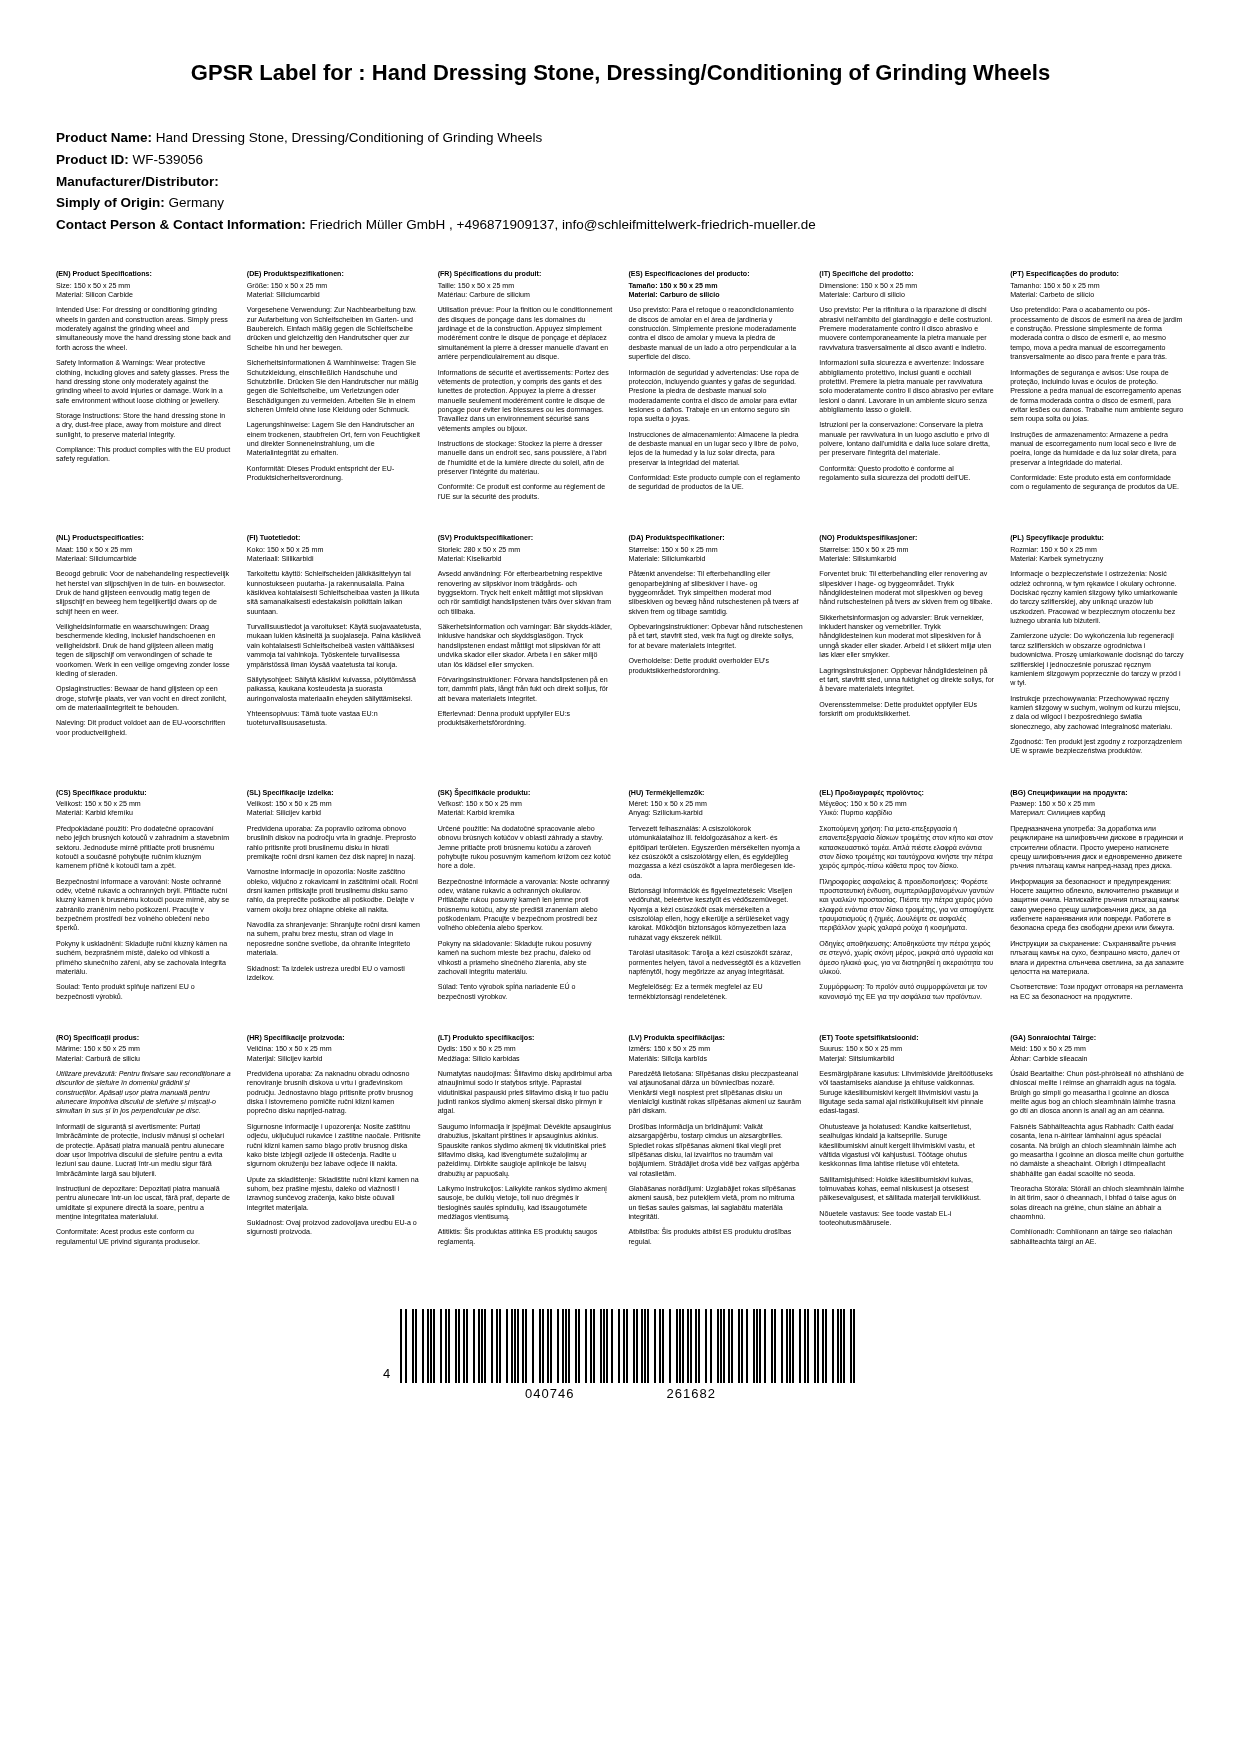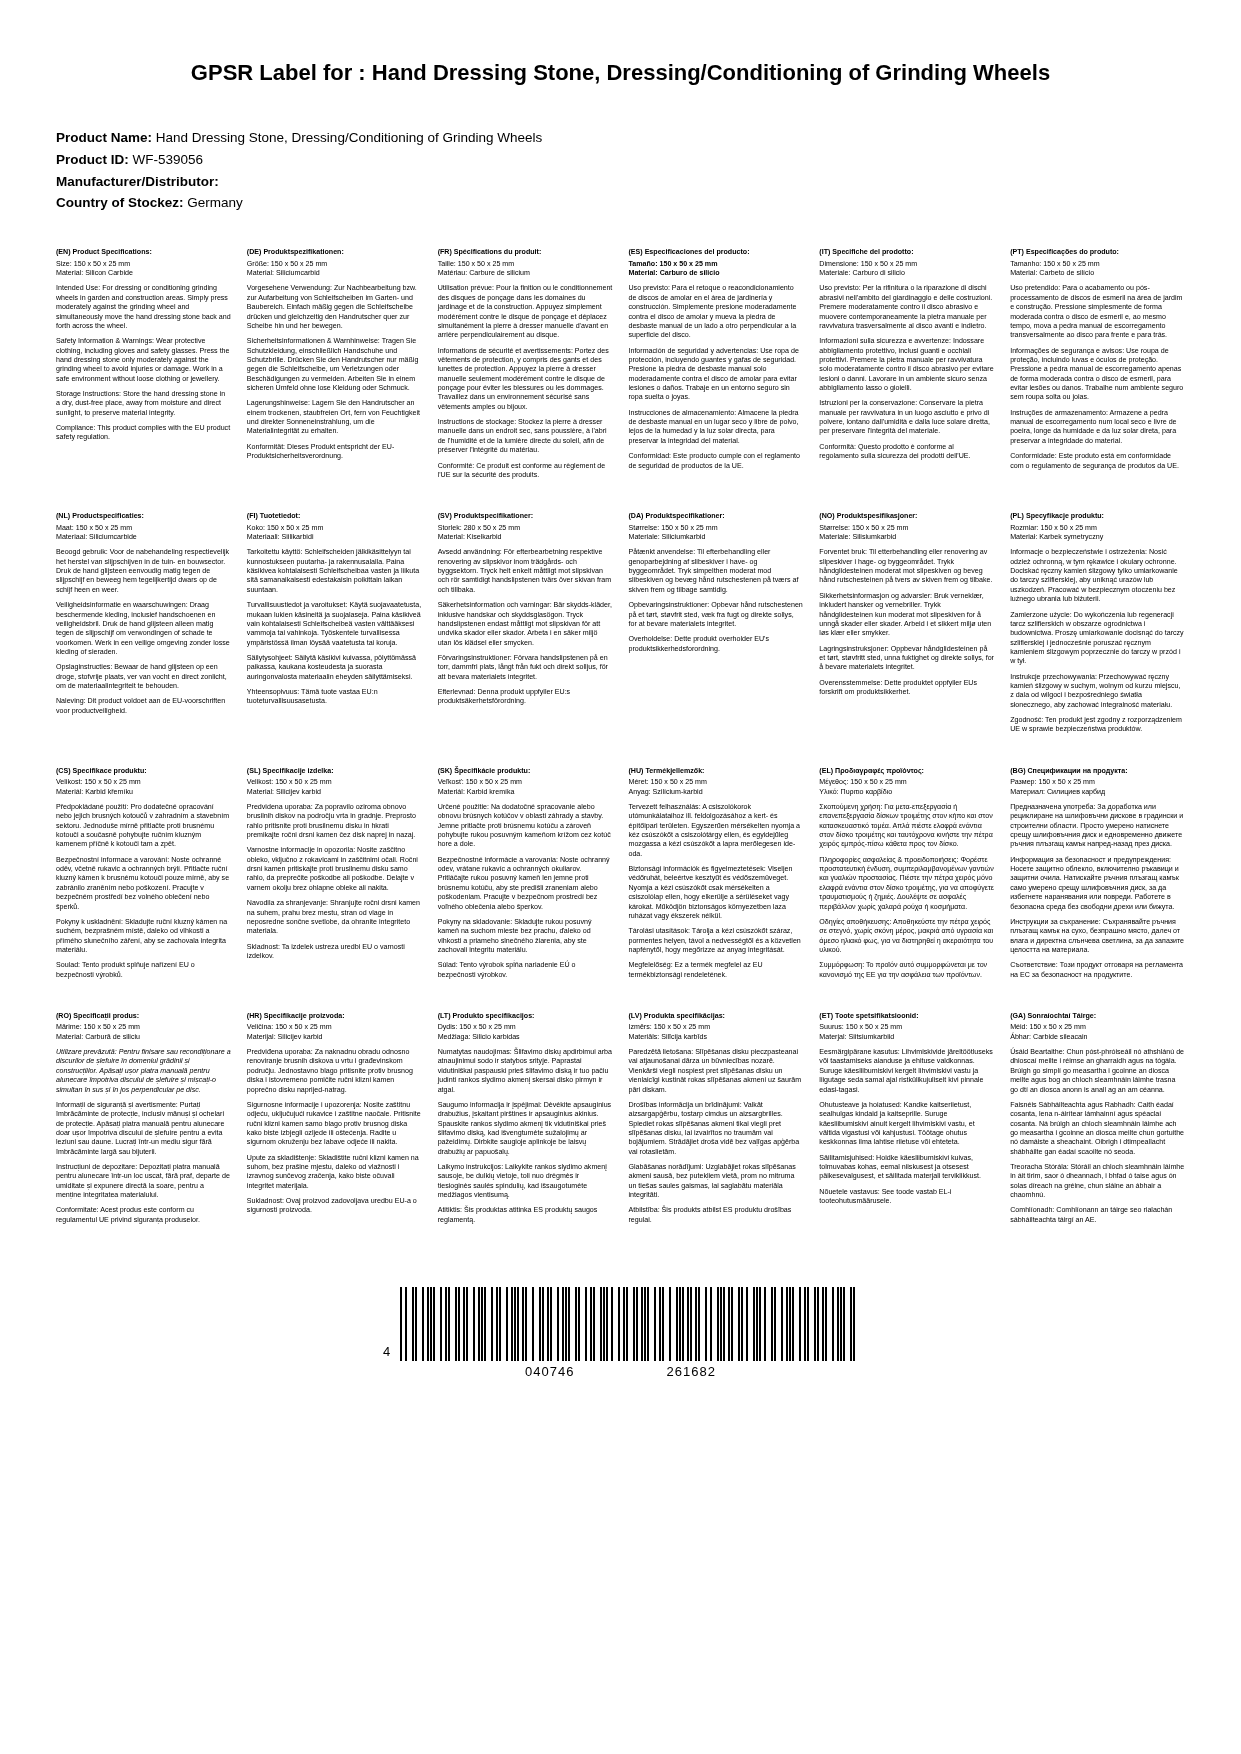--- a/index.html
+++ b/index.html
@@ -130,22 +130,26 @@
     </div>
     <div class="row">
       <span class="lbl">Product ID:</span>
       <span class="val">WF-539056</span>
     </div>
     <div class="row">
       <span class="lbl">Manufacturer/Distributor:</span>
       <span class="val"></span>
     </div>
     <div class="row">
-      <span class="lbl">Country of Stockez:</span>
+      <span class="lbl">Simply of Origin:</span>
       <span class="val">Germany</span>
+    </div>
+    <div class="row">
+      <span class="lbl">Contact Person &amp; Contact Information:</span>
+      <span class="val">Friedrich Müller GmbH , +496871909137, info@schleifmittelwerk-friedrich-mueller.de</span>
     </div>
   </div>
 
   <div class="lang-grid" id="lang-grid">
       <div class="lang-block">
         <div class="hdr">(EN) Product Specifications:</div>
         <p style="white-space: pre-line;">Size: 150 x 50 x 25 mm
 Material: Silicon Carbide</p>
         <p style="white-space: pre-line;">Intended Use: For dressing or conditioning grinding wheels in garden and construction areas. Simply press moderately against the grinding wheel and simultaneously move the hand dressing stone back and forth across the wheel.</p>
         <p style="white-space: pre-line;">Safety Information &amp; Warnings: Wear protective clothing, including gloves and safety glasses. Press the hand dressing stone only moderately against the grinding wheel to avoid injuries or damage. Work in a safe environment without loose clothing or jewellery.</p>

